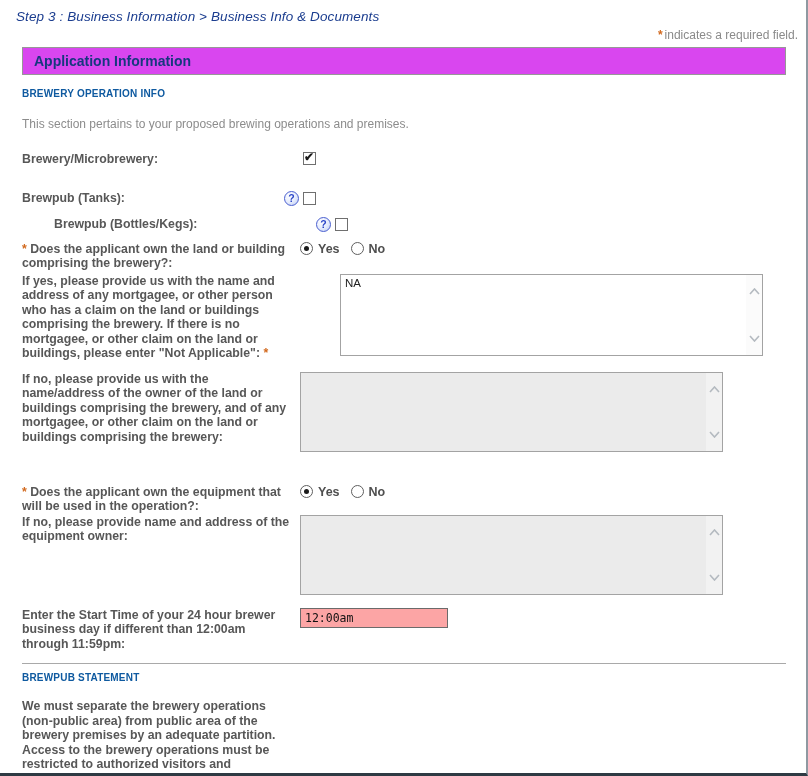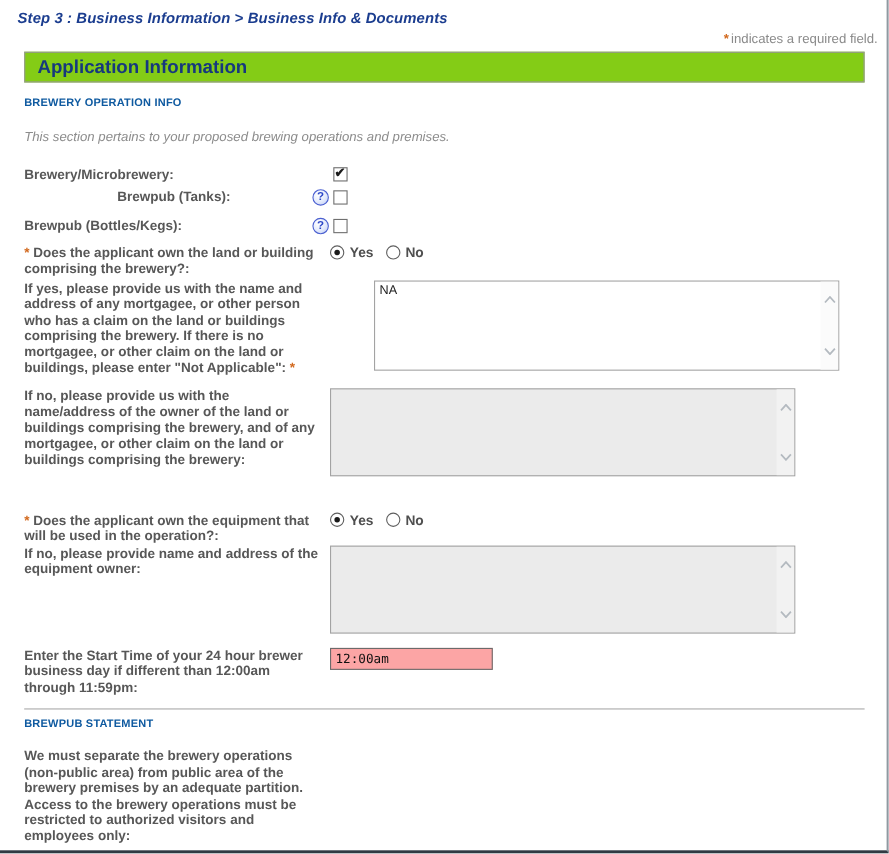--- a/index.html
+++ b/index.html
@@ -9,40 +9,40 @@
     font-family:"Liberation Sans", sans-serif;
     position:relative;
   }
   .page {
     width:808px; height:776px; overflow:hidden; background:#fff;
     border-right:2px solid #8f99a1;
     border-bottom:3px solid #2f3a43;
   }
   .breadcrumb {
     margin:9px 0 0 16px;
-    font-size:13.5px; font-weight:bold; font-style:italic;
+    font-size:13.5px; font-weight:normal; font-style:italic;
     color:#1b3d8f; letter-spacing:0.1px;
   }
   .required-note {
     text-align:right; margin:4px 8px 0 0;
     font-size:12px; color:#8a8a8a;
   }
   .required-note .req { margin-right:2px; }
   .req { color:#d2691e; font-weight:bold; font-style:normal; }
   .panel-bar {
     margin:5px 22px 0 22px; width:764px; height:28px;
-    background:#84cc16; border:1px solid #979797;
+    background:#d946ef; border:1px solid #979797;
     display:flex; align-items:center; padding-left:11px;
-    color:#16387e; font-weight:bold; font-size:17px;
+    color:#16387e; font-weight:bold; font-size:14px;
   }
   .section-title {
     margin:13px 0 2px 22px;
     color:#0f5aa0; font-size:10px; font-weight:bold; letter-spacing:0.2px;
   }
-  .section-desc { margin:18px 0 0 22px; color:#8c8c8c; font-size:12px;font-style:italic; }
+  .section-desc { margin:18px 0 0 22px; color:#8c8c8c; font-size:12px; }
   .form { margin-left:22px; width:764px; }
   .row { display:flex; align-items:flex-start; }
   .flabel {
     flex:0 0 276px; width:276px; padding-right:4px;
     color:#575757; font-weight:bold; font-size:12.3px; line-height:14.5px;
   }
   .ctrl { display:flex; align-items:flex-start; }
   .ctrl.cbc { padding-left:5px; gap:2px; align-items:center; }
   .ctrl.plain { padding-left:2px; }
   
@@ -91,23 +91,23 @@
   .sb svg { display:block; }
   
   .time-input {
     width:148px; height:20px; border:1px solid #6b6b6b; background:#fca5a5;
     font:11.5px "DejaVu Sans Mono", monospace; color:#111;
     padding:0 0 0 4px; outline:none;
   }
   .divider { margin:12px 0 0 22px; width:764px; border-top:1px solid #a9a9a9; }
   
   .form { margin-top:21px; }
-  .r1 { margin-bottom:5px; }
-  .r2 { margin-bottom:11px;text-align:center; }
-  .r3 { margin-bottom:10px; }
+  .r1 { margin-bottom:24px; }
+  .r2 { margin-bottom:11px; }
+  .r3 { margin-bottom:10px;margin-left:32px; }
   .r4 { margin-bottom:3px; }
   .r5 { margin-bottom:11px;gap:40px; }
   .r6 { margin-bottom:33px; }
   .r7 { margin-bottom:1px; }
   .r8 { margin-bottom:13px; }
   .statements { margin-top:16px; }
   .s1 { margin-bottom:6px;flex-direction:column; }
 </style>
 </head>
 <body>

